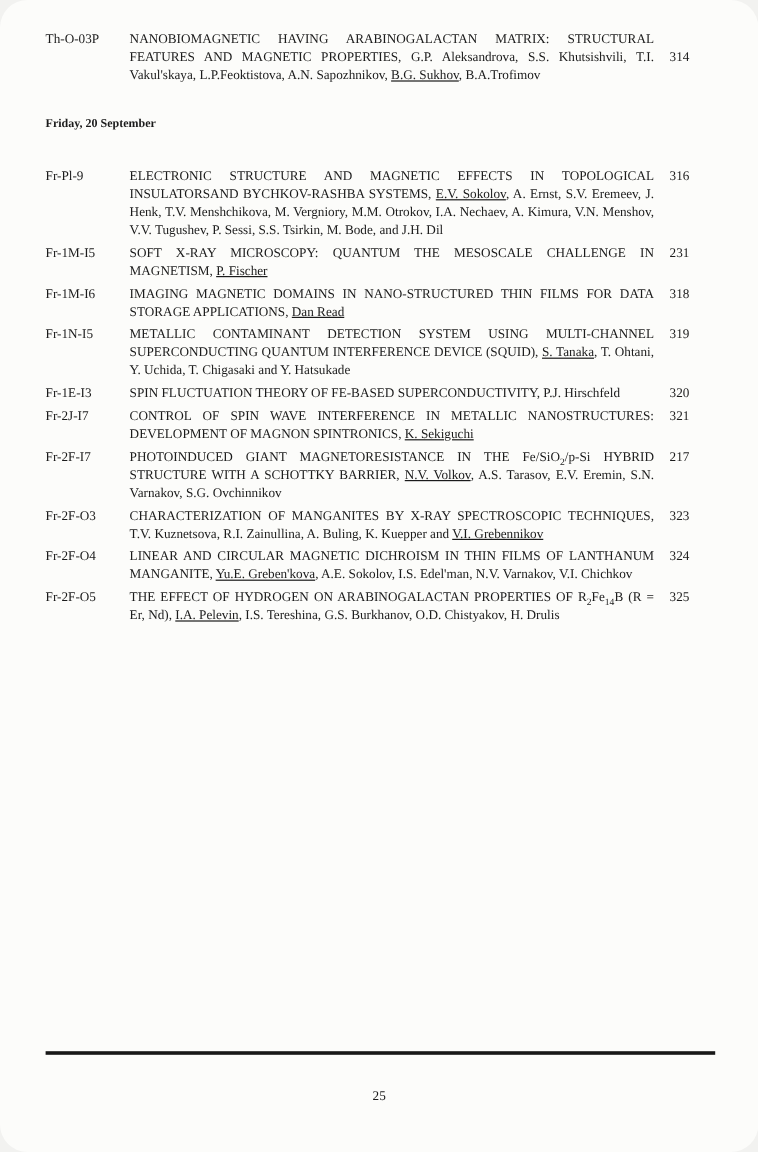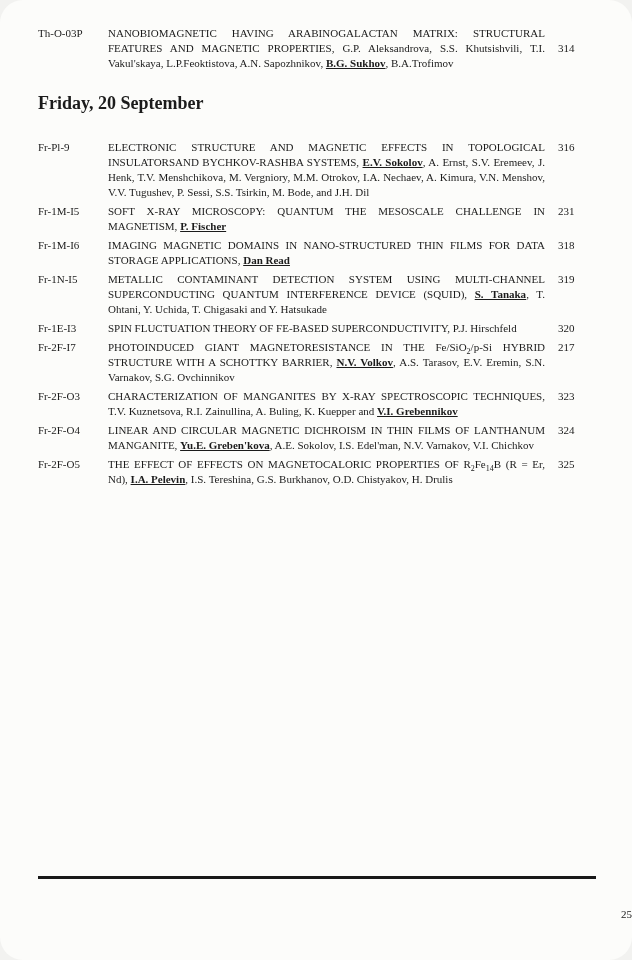--- a/index.html
+++ b/index.html
@@ -34,54 +34,53 @@
     flex: 0 0 70px;
     white-space: nowrap;
   }
   .title {
     flex: 0 0 437px;
     width: 437px;
     text-align: justify;
   }
   .title .u {
     text-decoration: underline;
-    font-weight: bold;
   }
   .title sub {
     font-size: 8px;
     line-height: 0;
   }
   .pagenum {
     flex: 0 0 50px;
     padding-left: 13px;
     box-sizing: border-box;
   }
   .pagenum.mid {
     align-self: center;
   }
   .day-heading {
-    font-size: 18px;
+    font-size: 10px;
     font-weight: bold;
     margin: 24px 0 28px 0;
     line-height: 17px;
   }
   .footer-rule {
     position: absolute;
     left: 38px;
     top: 876px;
     width: 558px;
     height: 3px;
     background: #181818;
   }
   .footer-page {
     position: absolute;
     left: 0;
     top: 908px;
     width: 632px;
-    text-align: right;
+    text-align: center;
     font-size: 11px;
     color: #1b1b1b;
   }
 </style>
 </head>
 <body>
 
 <div class="page">
   <div class="toc">
     <div id="pre-entries">
@@ -112,36 +111,41 @@
           <div class="code">Fr-1N-I5</div>
           <div class="title"><span>METALLIC CONTAMINANT DETECTION SYSTEM USING MULTI-CHANNEL SUPERCONDUCTING QUANTUM INTERFERENCE DEVICE (SQUID), </span><span class="u">S. Tanaka</span><span>, T. Ohtani, Y. Uchida, T. Chigasaki and Y. Hatsukade</span></div>
           <div class="pagenum">319</div>
         </div>
         <div class="row">
           <div class="code">Fr-1E-I3</div>
           <div class="title"><span>SPIN FLUCTUATION THEORY OF FE-BASED SUPERCONDUCTIVITY, P.J. Hirschfeld</span></div>
           <div class="pagenum">320</div>
         </div>
         <div class="row">
+          <div class="code">Fr-2J-I7</div>
+          <div class="title"><span>CONTROL OF SPIN WAVE INTERFERENCE IN METALLIC NANOSTRUCTURES: DEVELOPMENT OF MAGNON SPINTRONICS,  </span><span class="u">K. Sekiguchi</span></div>
+          <div class="pagenum">321</div>
+        </div>
+        <div class="row">
           <div class="code">Fr-2F-I7</div>
           <div class="title"><span>PHOTOINDUCED GIANT MAGNETORESISTANCE IN THE Fe/SiO</span><sub>2</sub><span>/p-Si HYBRID STRUCTURE WITH A SCHOTTKY BARRIER, </span><span class="u">N.V. Volkov</span><span>, A.S. Tarasov, E.V. Eremin, S.N. Varnakov, S.G. Ovchinnikov</span></div>
           <div class="pagenum">217</div>
         </div>
         <div class="row">
           <div class="code">Fr-2F-O3</div>
           <div class="title"><span>CHARACTERIZATION OF MANGANITES BY X-RAY SPECTROSCOPIC TECHNIQUES, T.V. Kuznetsova, R.I. Zainullina, A. Buling, K. Kuepper and </span><span class="u">V.I. Grebennikov</span></div>
           <div class="pagenum">323</div>
         </div>
         <div class="row">
           <div class="code">Fr-2F-O4</div>
           <div class="title"><span>LINEAR AND CIRCULAR MAGNETIC DICHROISM IN THIN FILMS OF LANTHANUM MANGANITE, </span><span class="u">Yu.E. Greben'kova</span><span>, A.E. Sokolov, I.S. Edel'man, N.V. Varnakov, V.I. Chichkov</span></div>
           <div class="pagenum">324</div>
         </div>
         <div class="row">
           <div class="code">Fr-2F-O5</div>
-          <div class="title"><span>THE EFFECT OF EFFECTS ON MAGNETOCALORIC PROPERTIES OF R</span><sub>2</sub><span>Fe</span><sub>14</sub><span>B (R = Er, Nd), </span><span class="u">I.A. Pelevin</span><span>, I.S. Tereshina, G.S. Burkhanov, O.D. Chistyakov, H. Drulis</span></div>
+          <div class="title"><span>THE EFFECT OF HYDROGEN ON ARABINOGALACTAN PROPERTIES OF R</span><sub>2</sub><span>Fe</span><sub>14</sub><span>B (R = Er, Nd), </span><span class="u">I.A. Pelevin</span><span>, I.S. Tereshina, G.S. Burkhanov, O.D. Chistyakov, H. Drulis</span></div>
           <div class="pagenum">325</div>
         </div>
       </div>
   </div>
   <div class="footer-rule"></div>
   <div class="footer-page">25</div>
 </div>
 
 </body></html>

